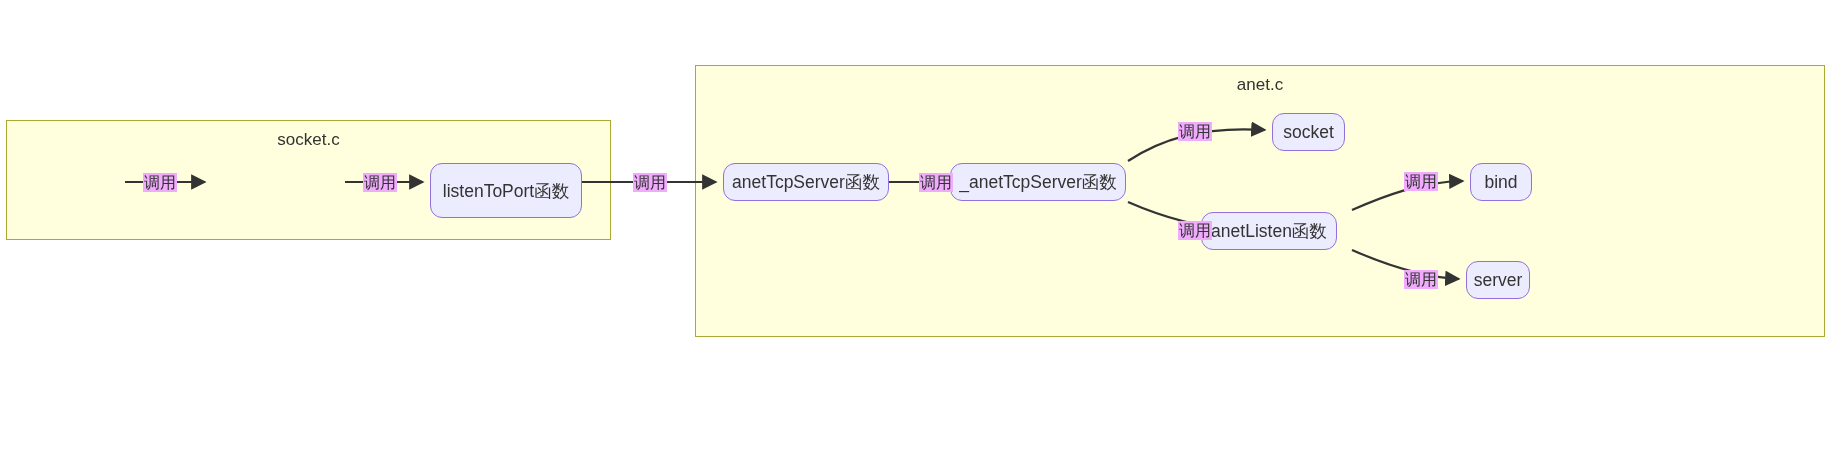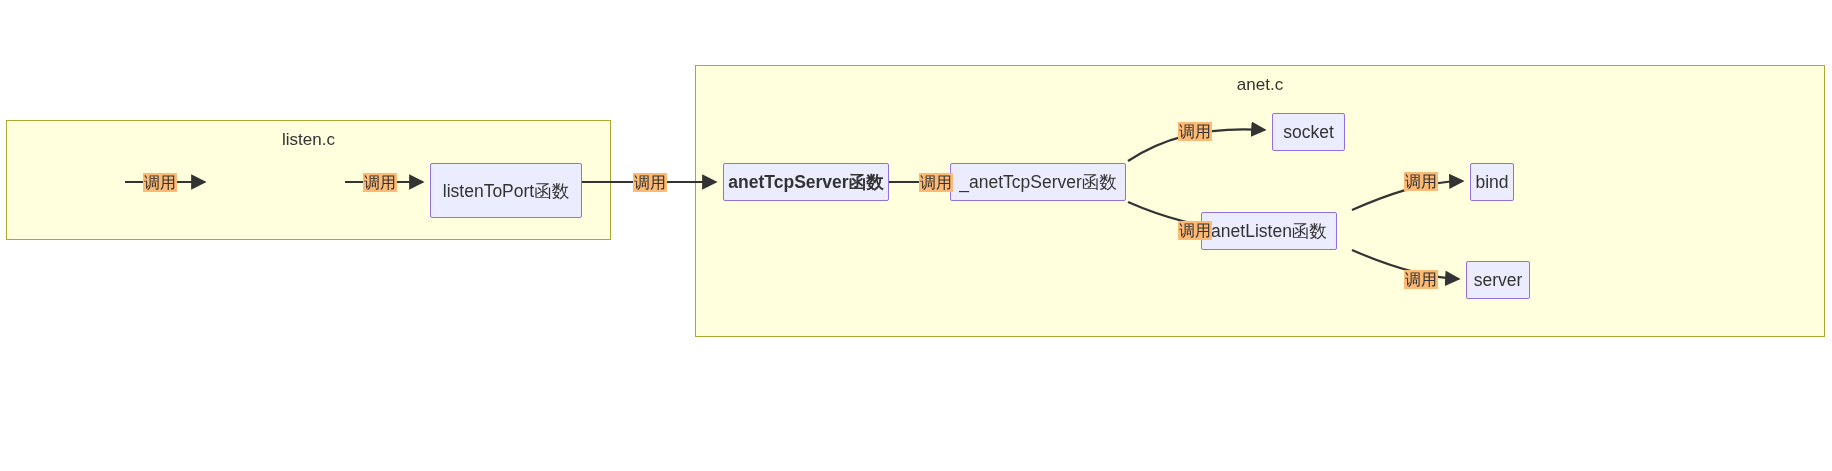--- a/index.html
+++ b/index.html
@@ -40,47 +40,47 @@
     font-size: 17px;
     color: #333333;
     line-height: 20px;
     white-space: nowrap;
   }
   .node {
     position: absolute;
     box-sizing: border-box;
     background: #ececff;
     border: 1px solid #9370db;
-    border-radius: 2px;
+    border-radius: 12px;
     color: #333333;
     font-size: 17.5px;
     display: flex;
     align-items: center;
     justify-content: center;
     white-space: nowrap;
     letter-spacing: 0px;
   }
   .edge-label {
     position: absolute;
-    background: #fdba74;
+    background: #f0abfc;
     color: #333333;
     font-size: 16px;
     line-height: 19px;
     padding: 0 1px;
     white-space: nowrap;
     text-align: center;
   }
 </style>
 </head>
 <body>
 
 <div id="canvas">
 
   <div class="cluster" style="left:6px; top:120px; width:605px; height:120px;">
-    <div class="cluster-label">listen.c</div>
+    <div class="cluster-label">socket.c</div>
   </div>
 
   <div class="cluster" style="left:695px; top:65px; width:1130px; height:272px;">
     <div class="cluster-label">anet.c</div>
   </div>
 
   <svg id="wires" viewBox="0 0 1832 471" xmlns="http://www.w3.org/2000/svg">
     <defs>
       <marker id="ah" viewBox="0 0 10 10" refX="9" refY="5" markerWidth="7" markerHeight="7" orient="auto-start-reverse">
         <path d="M 0 0 L 10 5 L 0 10 z" fill="#333333"></path>
@@ -95,29 +95,29 @@
       <path d="M 1128 202 C 1160 216 1196 227 1236 230"></path>
       <path d="M 1352 210 C 1384 196 1420 182 1463 181"></path>
       <path d="M 1352 250 C 1384 264 1420 277 1459 279"></path>
     </g>
   </svg>
 
 
 
   <div class="node" style="left:430px; top:163px; width:152px; height:55px;">listenToPort函数</div>
 
-  <div class="node" style="left:723px; top:163px; width:166px; height:38px;font-weight:bold;">anetTcpServer函数</div>
+  <div class="node" style="left:723px; top:163px; width:166px; height:38px;">anetTcpServer函数</div>
 
   <div class="node" style="left:950px; top:163px; width:176px; height:38px;">_anetTcpServer函数</div>
 
   <div class="node" style="left:1272px; top:113px; width:73px; height:38px;">socket</div>
 
   <div class="node" style="left:1201px; top:212px; width:136px; height:38px;">anetListen函数</div>
 
-  <div class="node" style="left:1470px; top:163px; width:44px; height:38px;">bind</div>
+  <div class="node" style="left:1470px; top:163px; width:62px; height:38px;">bind</div>
 
   <div class="node" style="left:1466px; top:261px; width:64px; height:38px;">server</div>
 
   <div class="edge-label" style="left:143px; top:173px;">调用</div>
 
   <div class="edge-label" style="left:363px; top:173px;">调用</div>
 
   <div class="edge-label" style="left:633px; top:173px;">调用</div>
 
   <div class="edge-label" style="left:919px; top:173px;">调用</div>

